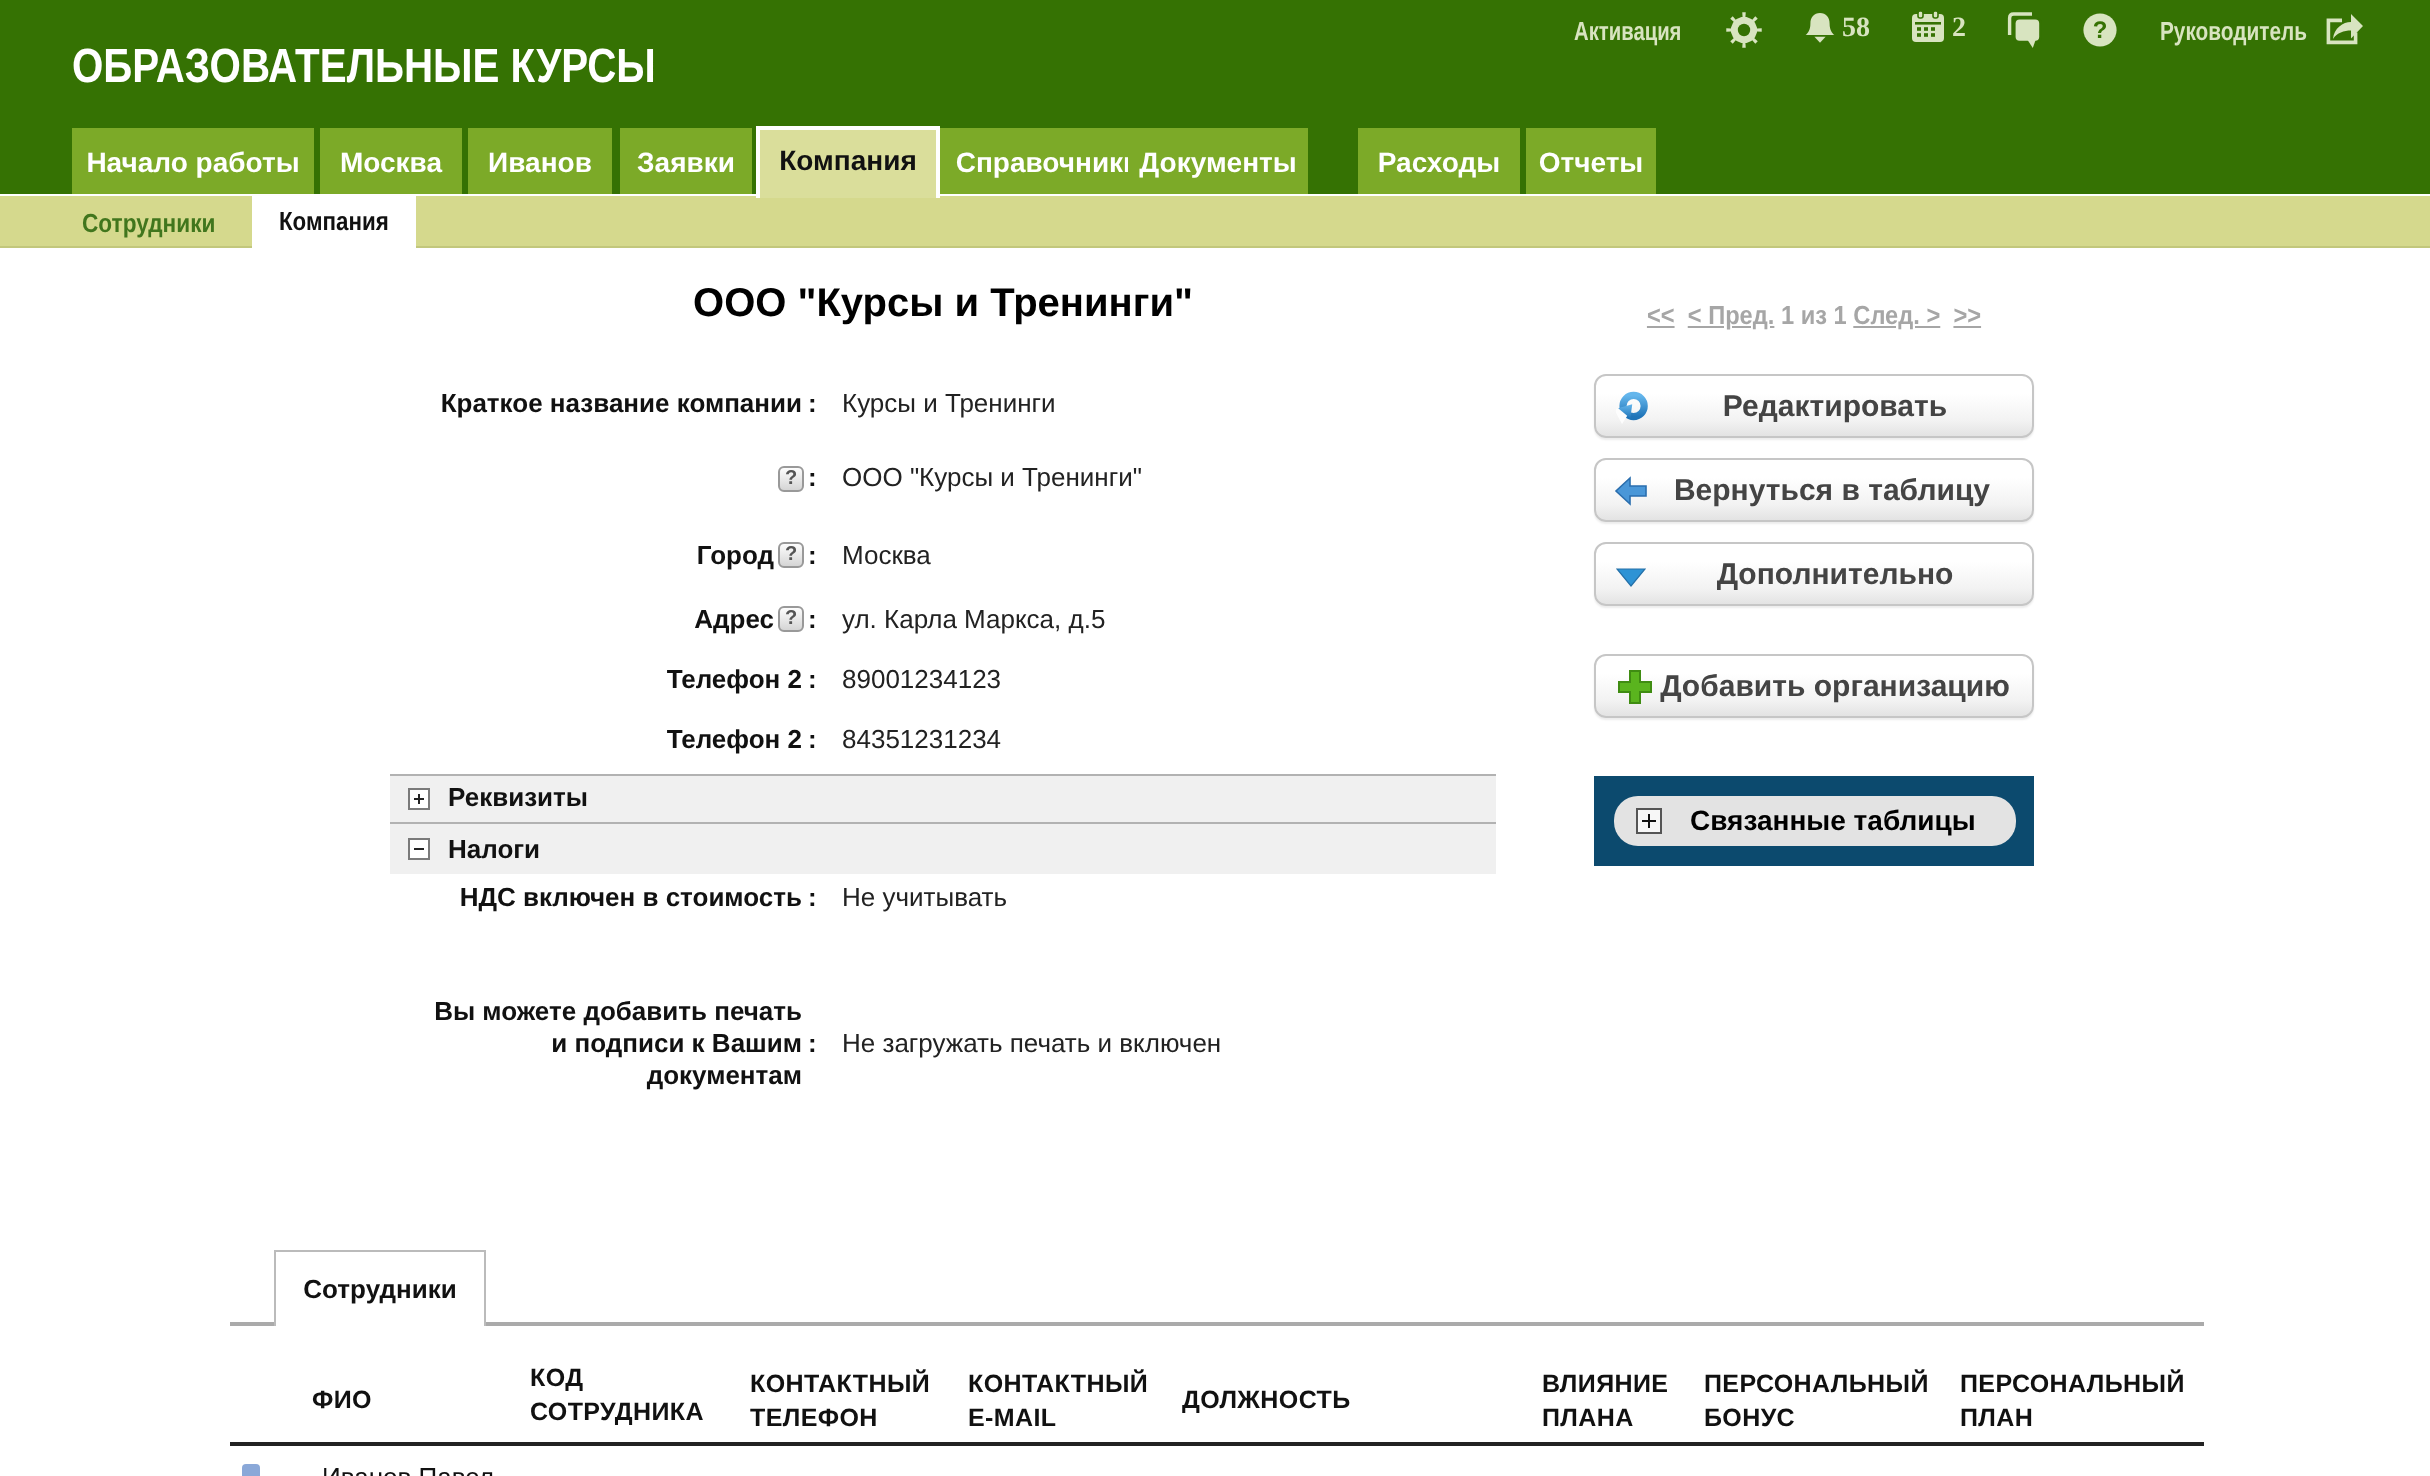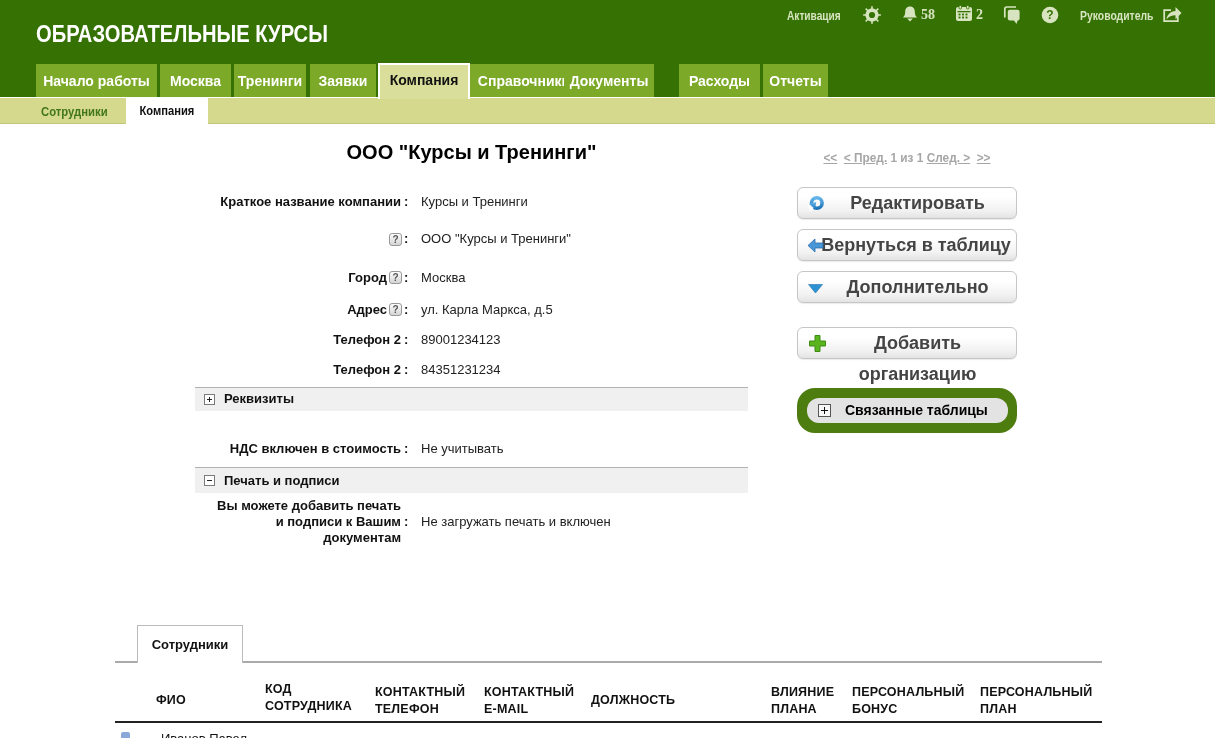--- a/index.html
+++ b/index.html
@@ -45,24 +45,24 @@
 .secbar .txt { position:absolute; left:29px; font-size:13px; font-weight:bold; color:#111; }
 .tgl .h { left:2px; right:2px; top:4px; height:1px; }
 .tgl .v { top:2px; bottom:2px; left:4px; width:1px; }
 
 
 #pager { position:absolute; left:797px; top:150px; width:220px; text-align:center;
   font-size:13px; font-weight:bold; color:#a6a6a6; transform:scaleX(0.91); }
 #pager u { text-decoration:underline; }
 .btn { position:absolute; left:797px; width:220px; height:32px; border:1px solid #c6c6c6; border-radius:6px;
   background:linear-gradient(#ffffff 30%, #f2f2f2 75%, #e3e3e3 100%);
-  font-size:18px; font-weight:bold; color:#444; text-align:center; line-height:31px; padding-left:21px;
+  font-size:15px; font-weight:bold; color:#444; text-align:center; line-height:31px; padding-left:21px;
   box-shadow:0 1px 1px rgba(0,0,0,0.08); }
 .btn svg { position:absolute; }
-#relpanel { position:absolute; left:797px; top:388px; width:220px; height:45px; background:#4d7c0f;border-radius:18px; }
+#relpanel { position:absolute; left:797px; top:388px; width:220px; height:45px; background:#0c4a6e; }
 #relbar { position:absolute; left:10px; top:10px; width:201px; height:25px; background:#e3e3e3; border-radius:12px; }
 #relbar .tg { position:absolute; left:11px; top:6px; width:13px; height:13px; background:#f7f7f7; border:1px solid #555; }
 #relbar .tg i { position:absolute; background:#111; }
 #relbar .tg .h { left:2px; right:2px; top:5px; height:1px; }
 #relbar .tg .v { top:2px; bottom:2px; left:5px; width:1px; }
 #relbar .tx { position:absolute; left:38px; top:4px; font-size:14px; font-weight:bold; color:#000; }
 
 
 #btabline { position:absolute; left:115px; top:661px; width:987px; height:2px; background:#aaa; }
 #btab { position:absolute; left:137px; top:625px; width:106px; height:38px; background:#fff;
@@ -117,21 +117,21 @@
     <div class="hitem" style="left:1080px; top:8px; transform:scaleX(0.80); transform-origin:0 0;">Руководитель</div>
     <svg style="position:absolute;left:1161px;top:4px;" width="22" height="19" viewBox="0 0 22 19">
       <path fill="none" stroke="#d8e4c0" stroke-width="1.8" d="M10 6.2H3.2v11h13.6v-5"></path>
       <path fill="#d8e4c0" d="M5.5 15.5c0.5-5.5 5-8.5 9-8.5V3l6 6-6 6.3v-4c-3.5 0-7 1.2-9 4.2z"></path>
     </svg>
   </div>
 
   <div id="tabbar">
     <div class="tab" style="left:36px; width:121px;">Начало работы</div>
     <div class="tab" style="left:160px; width:71px;">Москва</div>
-    <div class="tab" style="left:234px; width:72px;">Тренинги</div>
+    <div class="tab" style="left:234px; width:72px;">Иванов</div>
     <div class="tab" style="left:310px; width:66px;">Заявки</div>
     <div class="tab active" style="left:378px; width:92px;">Компания</div>
     <div class="tab" style="left:470px; width:108px;">Справочники</div>
     <div class="tab" style="left:564px; width:90px;">Документы</div>
     <div class="tab" style="left:679px; width:81px;">Расходы</div>
     <div class="tab" style="left:763px; width:65px;">Отчеты</div>
   </div>
   <div id="tabline"></div>
 
   <div id="subnav">
@@ -167,31 +167,31 @@
   <div class="colon" style="top:362px;">:</div>
   <div class="val" style="top:362px;">84351231234</div>
 
   <div class="secbar" style="top:387px; height:24px;">
     <div class="tgl" style="top:6px;">
         <i class="h"></i>
         <i class="v"></i>
       </div>
     <div class="txt" style="top:3px;">Реквизиты</div>
   </div>
+  <div class="secbar" style="top:411px; height:26px;">
+    <div class="tgl" style="top:7px;">
+        <i class="h"></i>
+      </div>
+    <div class="txt" style="top:5px;">Налоги</div>
+  </div>
 
   <div class="lbl" style="left:195px; top:441px; width:206px;">НДС включен в стоимость</div>
   <div class="colon" style="top:441px;">:</div>
   <div class="val" style="top:441px;">Не учитывать</div>
 
-  <div class="secbar" style="top:467px; height:26px;">
-    <div class="tgl" style="top:7px;">
-        <i class="h"></i>
-      </div>
-    <div class="txt" style="top:5px;">Печать и подписи</div>
-  </div>
 
   <div class="lbl" style="left:195px; top:498px; width:206px; line-height:16px;">Вы можете добавить печать<br>и подписи к Вашим<br>документам</div>
   <div class="colon" style="top:514px;">:</div>
   <div class="val" style="top:514px;">Не загружать печать и включен</div>
 
   <div id="pager"><u>&lt;&lt;</u> &nbsp;<u>&lt; Пред.</u> 1 из 1 <u>След. &gt;</u>&nbsp; <u>&gt;&gt;</u></div>
 
   <div class="btn" style="top:187px;">
     <svg style="left:10px; top:7px;" width="17" height="17" viewBox="0 0 17 17">
       <defs>

